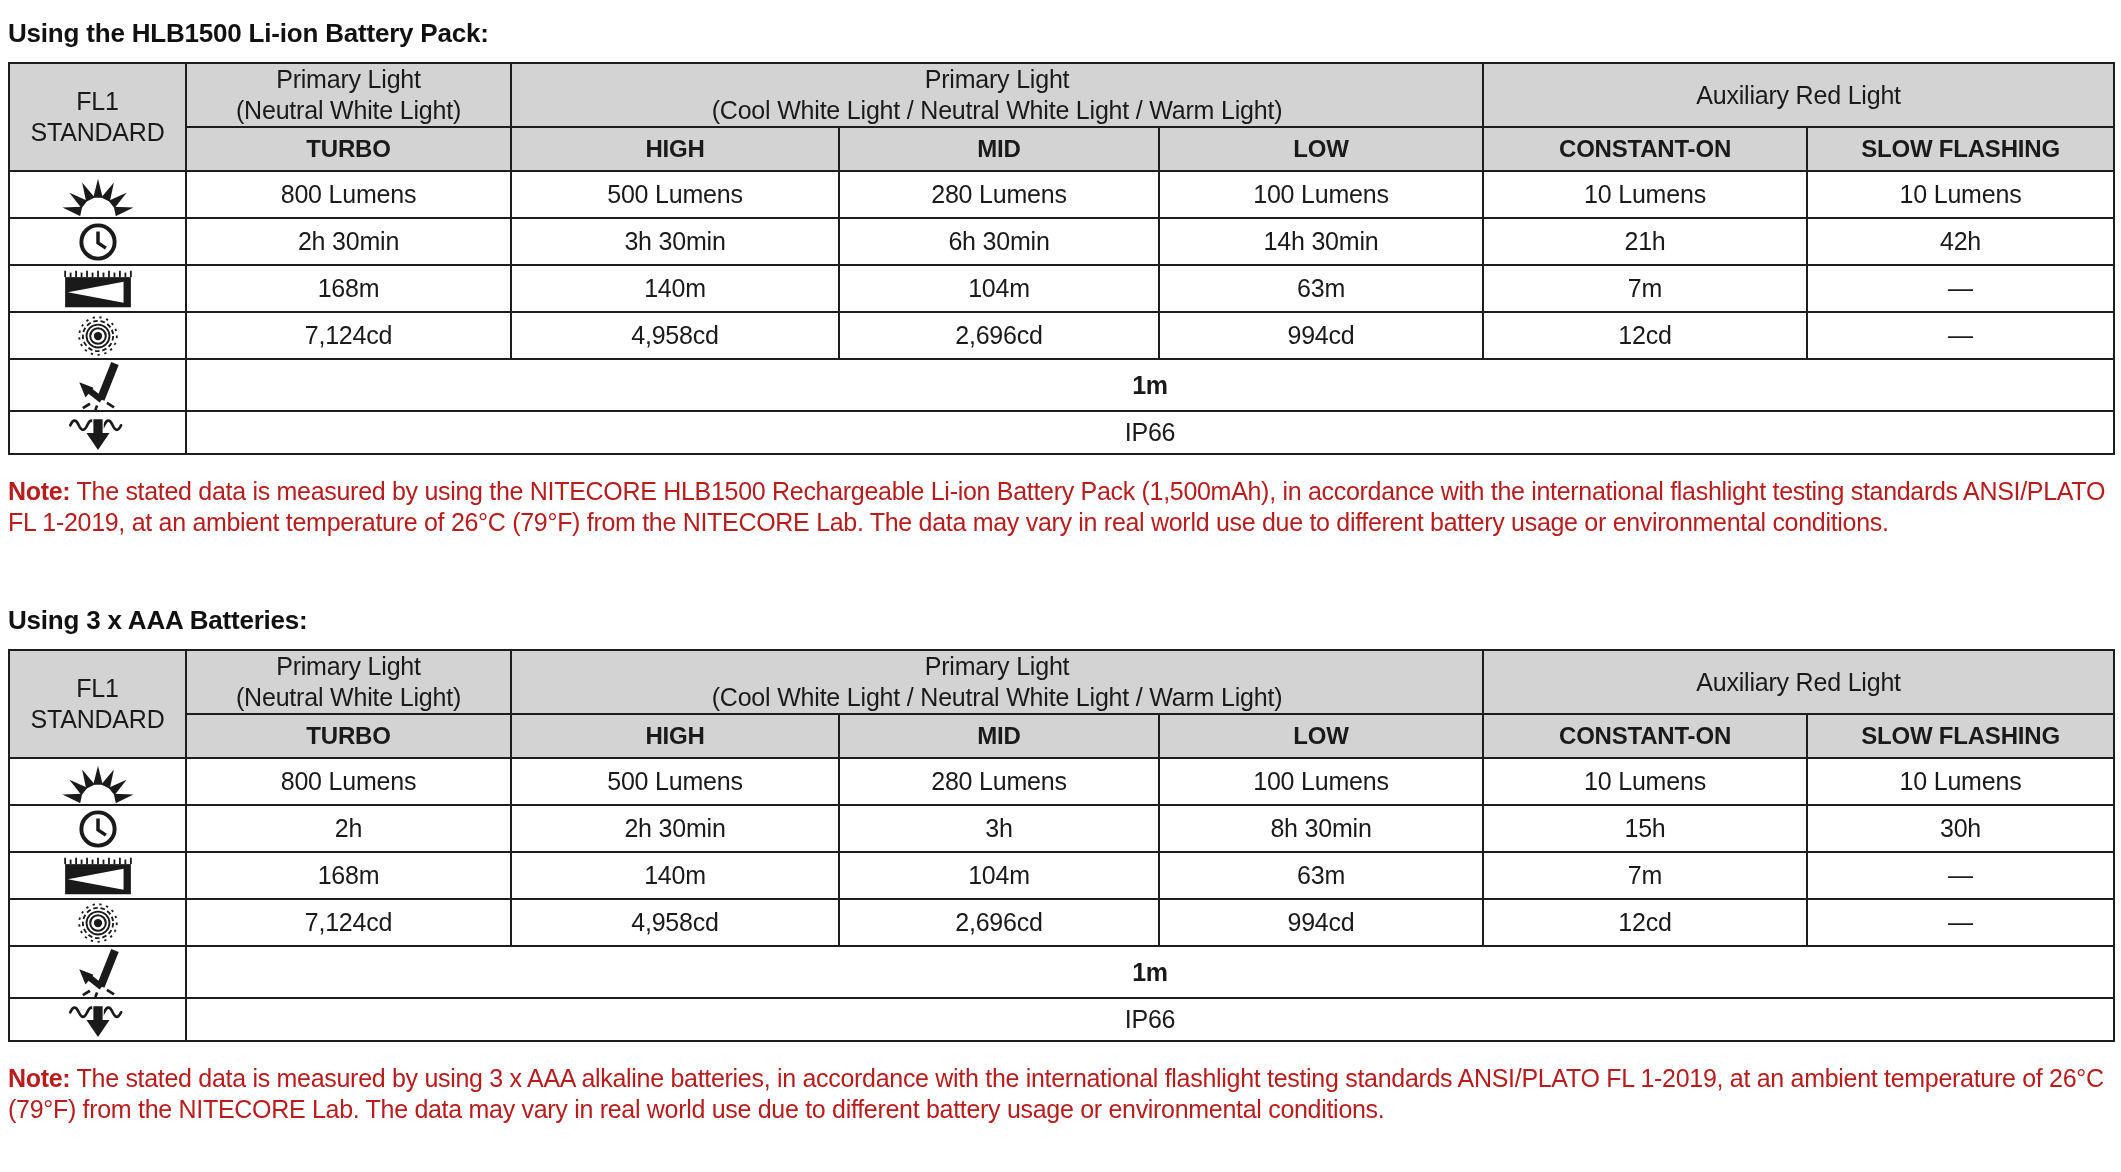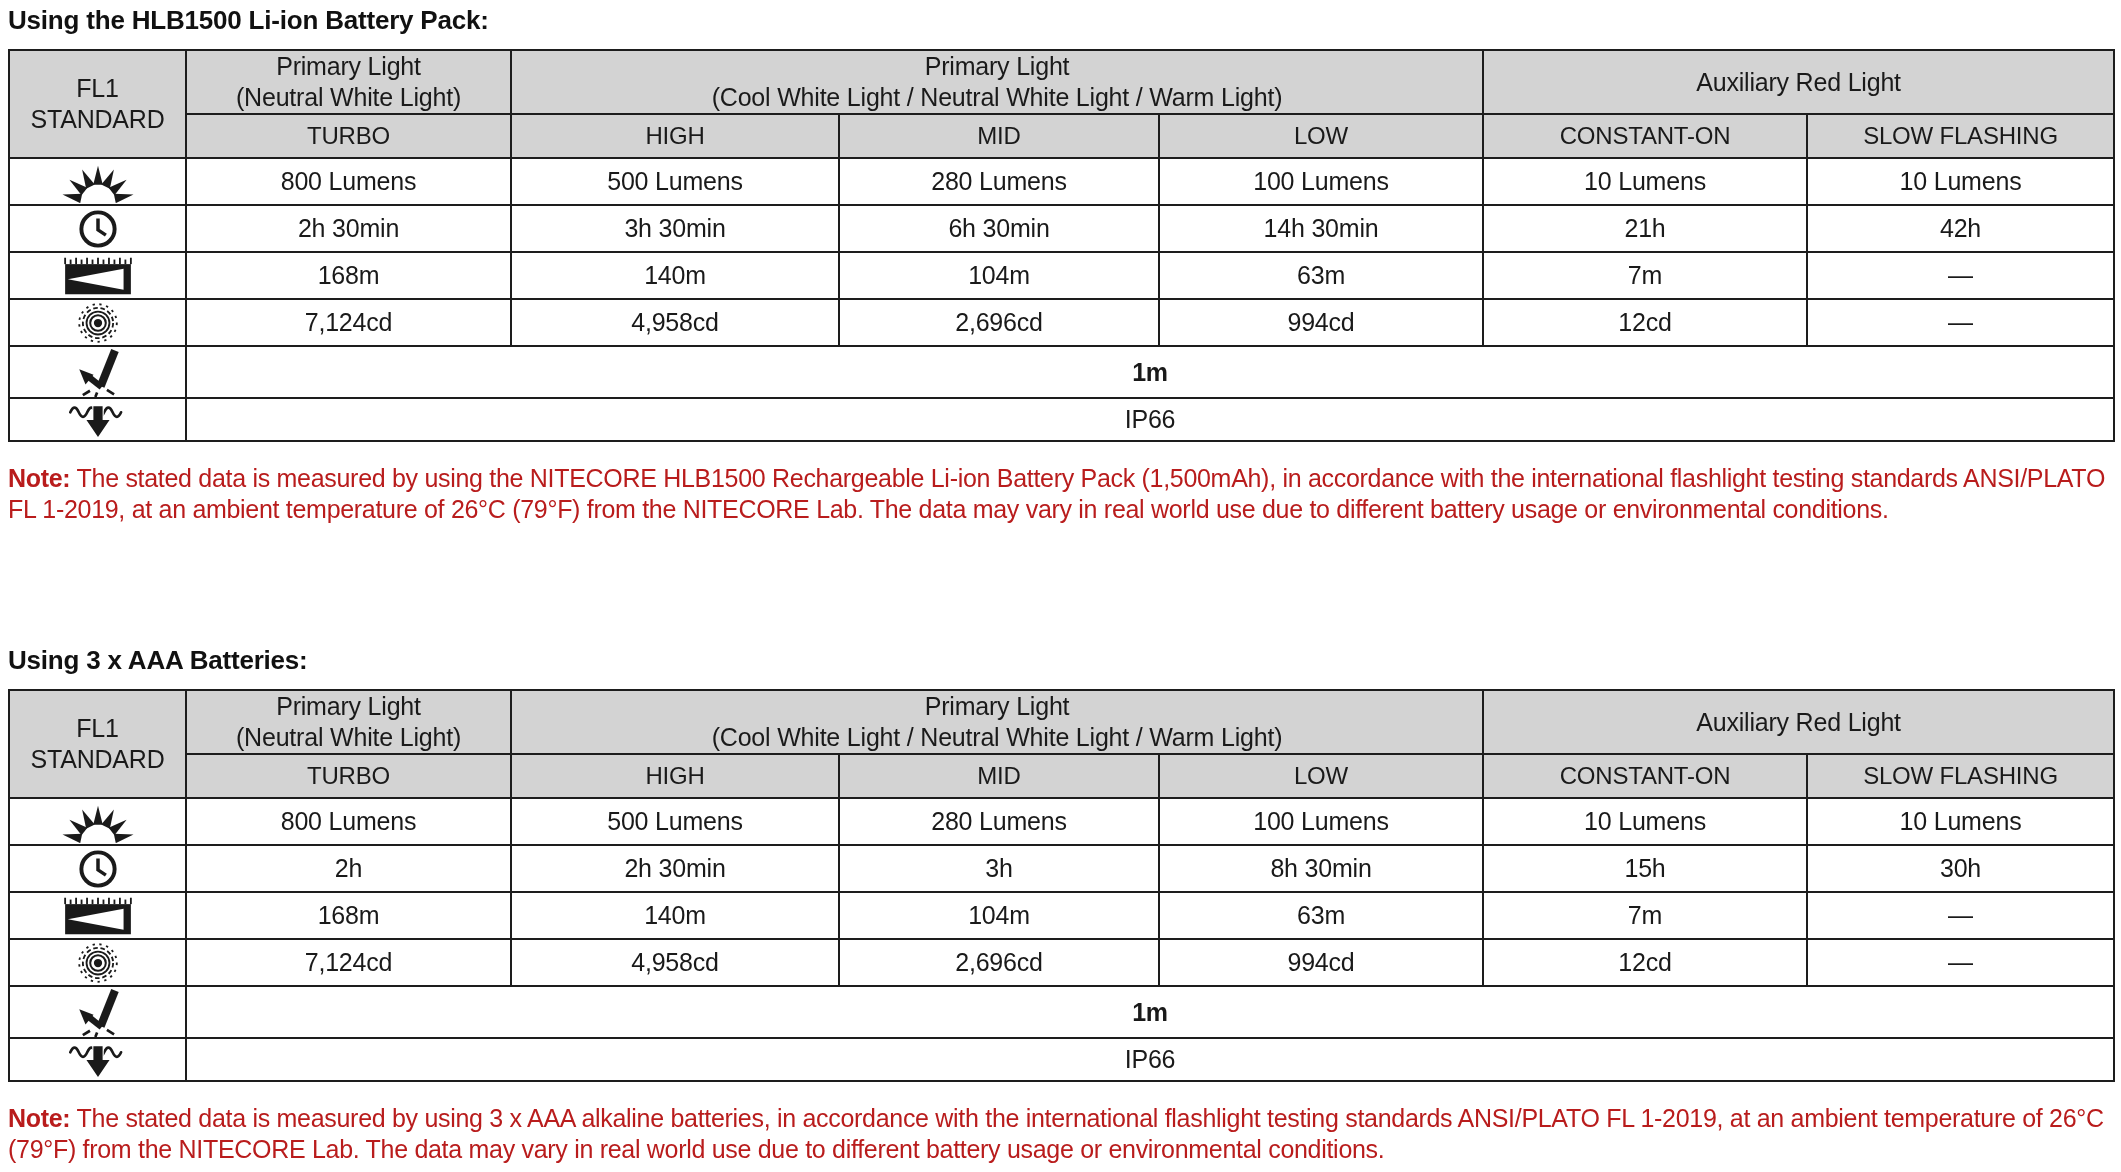--- a/index.html
+++ b/index.html
@@ -7,22 +7,22 @@
   .page {
     position: relative;
     width: 2121px;
     height: 1172px;
     background: #ffffff;
     color: #1a1a1a;
     font-family: "Liberation Sans", "DejaVu Sans", sans-serif;
     overflow: hidden;
   }
   .sec { position: absolute; left: 8px; width: 2105px; }
-  .sec1 { top: 4px; }
-  .sec2 { top: 644px; }
+  .sec1 { top: 17px; }
+  .sec2 { top: 604px; }
   .sec-title {
     font-size: 26px;
     font-weight: 700;
     color: #111111;
     letter-spacing: -0.2px;
     margin: 0 0 13px 0;
     line-height: 32px;
   }
   table.spec {
     border-collapse: collapse;
@@ -34,21 +34,21 @@
     text-align: center;
     vertical-align: middle;
     font-size: 25px;
     padding: 0;
     overflow: hidden;
     letter-spacing: -0.2px;
   }
   tr.r-group td, tr.r-modes td { background: #d3d3d3; }
   tr.r-group { height: 55px; }
   tr.r-modes { height: 44px; }
-  tr.r-modes td { font-size: 24px; }
+  tr.r-modes td { font-size: 24px; font-weight: bold; }
   tr.r-data { height: 47px; padding-left: 28px; }
   tr.r-impact { height: 49px; font-weight: bold; }
   tr.r-ip { height: 43px; }
   .two-line div { line-height: 31px; font-size: 25px; }
   .iconcell { background: #ffffff; }
   .iconcell svg { display: block; margin: 0 auto; }
   .note {
     width: 2105px;
     margin: 21px 0 0 0;
     font-size: 25px;

